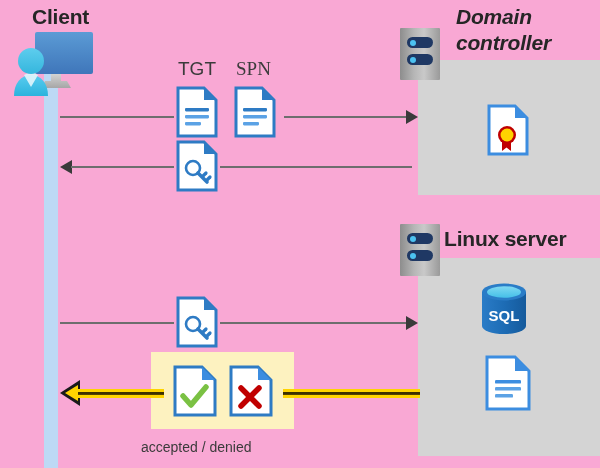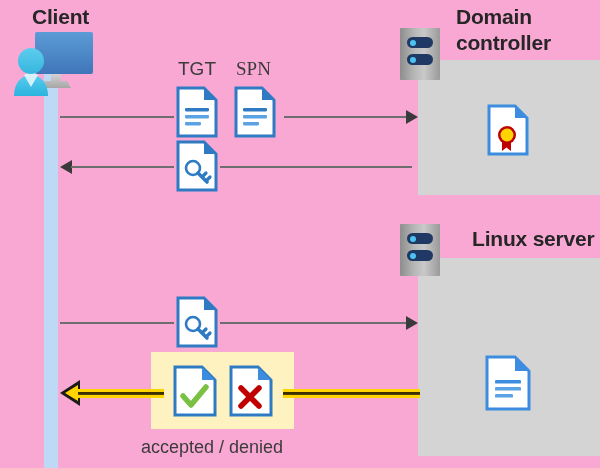--- a/index.html
+++ b/index.html
@@ -27,21 +27,21 @@
     line-height: 26px;
     letter-spacing: -0.2px;
   }
   .label-plain {
     color: #3b3b3b;
     font-size: 19px;
     line-height: 22px;
   }
   .label-small {
     color: #3b3b3b;
-    font-size: 18px;
+    font-size: 14px;
     line-height: 22px;
   }
 
   
   .lifeline {
     background: #bdd9f5;
     width: 14px;
   }
 
   
@@ -156,21 +156,21 @@
       <rect x="29" y="4" width="58" height="42" rx="2" fill="url(#monGrad)"></rect>
 
       <path d="M8 68 c0 -13 7 -21 17 -21 c10 0 17 8 17 21 z" fill="url(#bodyGrad)"></path>
 
       <path d="M18 47 l7 12 l7 -12 l-4 -2 h-6 z" fill="#dff4fb" opacity="0.92"></path>
 
       <circle cx="25" cy="33" r="13" fill="url(#headGrad)"></circle>
     </svg>
   </div>
 
-  <div class="abs title-bold" style="left:456px; top:4px; width:140px;">
+  <div class="abs title-bold" style="left:456px; top:4px; width:140px;font-style:italic;">
     <span>Domain controller</span>
   </div>
 
   <div class="abs panel" style="left:418px; top:60px; width:182px; height:135px;"></div>
 
   <div class="abs server" style="left:400px; top:28px; width:40px; height:52px;">
     <span class="pill" style="top:9px;"></span>
     <span class="pill" style="top:26px;"></span>
   </div>
 
@@ -179,31 +179,50 @@
       <path d="M2 2 h26 l12 12 v36 h-38 z" fill="#ffffff" stroke="#3c8de0" stroke-width="3"></path>
       <path d="M28 2 l12 12 h-12 z" fill="#3c8de0"></path>
 
       <path d="M15 34 l0 13 l4.5 -3.5 l4.5 3.5 l0 -13 z" fill="#c00000"></path>
 
       <circle cx="20" cy="31" r="9" fill="#c00000"></circle>
       <circle cx="20" cy="31" r="6.5" fill="#ffd400"></circle>
     </svg>
   </div>
 
-  <div class="abs title-bold" style="left:472px; top:226px;">
+  <div class="abs title-bold" style="left:444px; top:226px;">
     <span>Linux server</span>
   </div>
 
   <div class="abs panel" style="left:418px; top:258px; width:182px; height:198px;"></div>
 
   <div class="abs server" style="left:400px; top:224px; width:40px; height:52px;">
     <span class="pill" style="top:9px;"></span>
     <span class="pill" style="top:26px;"></span>
   </div>
 
+  <div class="abs" style="left:478px; top:281px; width:52px; height:56px;">
+    <svg width="52" height="56" viewBox="0 0 52 56">
+      <defs>
+        <linearGradient id="dbBody" x1="0" y1="0" x2="1" y2="0">
+          <stop offset="0" stop-color="#2a7cc7"></stop>
+          <stop offset="0.5" stop-color="#1d6cb5"></stop>
+          <stop offset="1" stop-color="#155a9c"></stop>
+        </linearGradient>
+        <linearGradient id="dbTop" x1="0" y1="0" x2="0" y2="1">
+          <stop offset="0" stop-color="#7fd9f2"></stop>
+          <stop offset="1" stop-color="#45bfe8"></stop>
+        </linearGradient>
+      </defs>
+      <path d="M4 11 h44 v34 a22 8 0 0 1 -44 0 z" fill="url(#dbBody)"></path>
+      <ellipse cx="26" cy="11" rx="22" ry="8.5" fill="#2a7cc7"></ellipse>
+      <ellipse cx="26" cy="11" rx="17" ry="5.8" fill="url(#dbTop)"></ellipse>
+      <text x="26" y="40" text-anchor="middle" fill="#ffffff" font-family="Liberation Sans, sans-serif" font-size="15" font-weight="bold">SQL</text>
+    </svg>
+  </div>
 
   <div class="doc" style="left:485px; top:355px; width:46px; height:56px;">
     <svg width="46" height="56" viewBox="0 0 46 56">
       <path d="M2 2 h28 l14 14 v38 h-42 z" fill="#ffffff" stroke="#3c8de0" stroke-width="3"></path>
       <path d="M30 2 l14 14 h-14 z" fill="#3c8de0"></path>
       <rect x="10" y="25" width="26" height="3.6" rx="1.2" fill="#3c8de0"></rect>
       <rect x="10" y="32" width="26" height="3.6" rx="1.2" fill="#5ba2e5"></rect>
       <rect x="10" y="39" width="18" height="3.6" rx="1.2" fill="#5ba2e5"></rect>
     </svg>
   </div>

